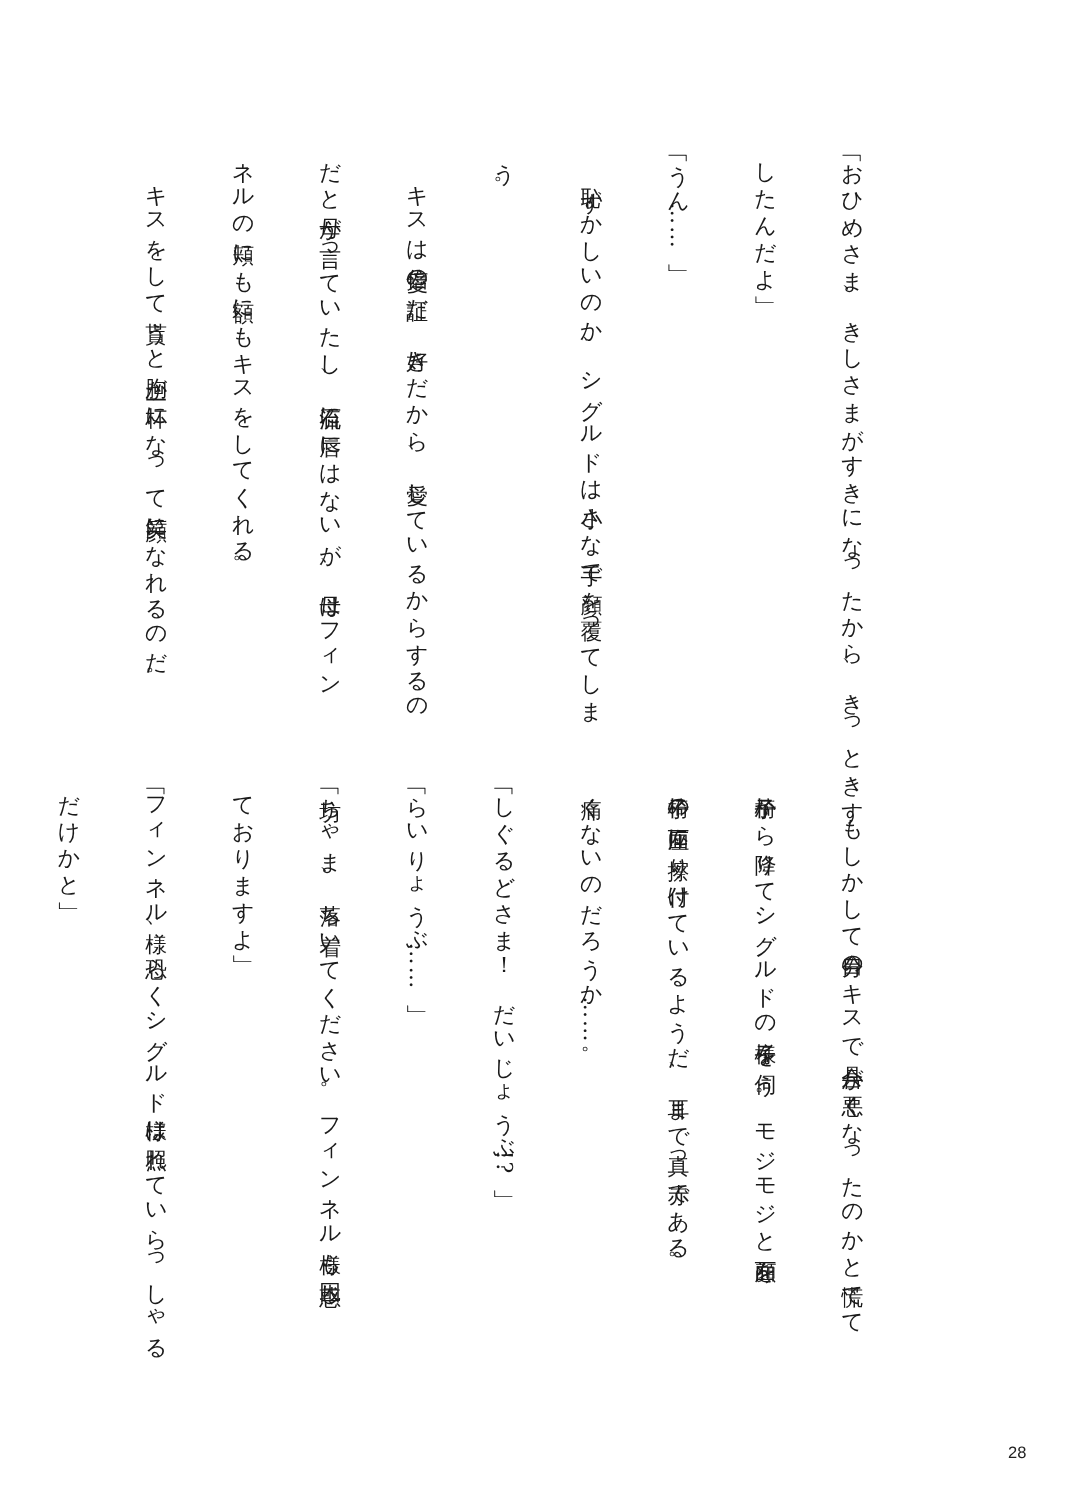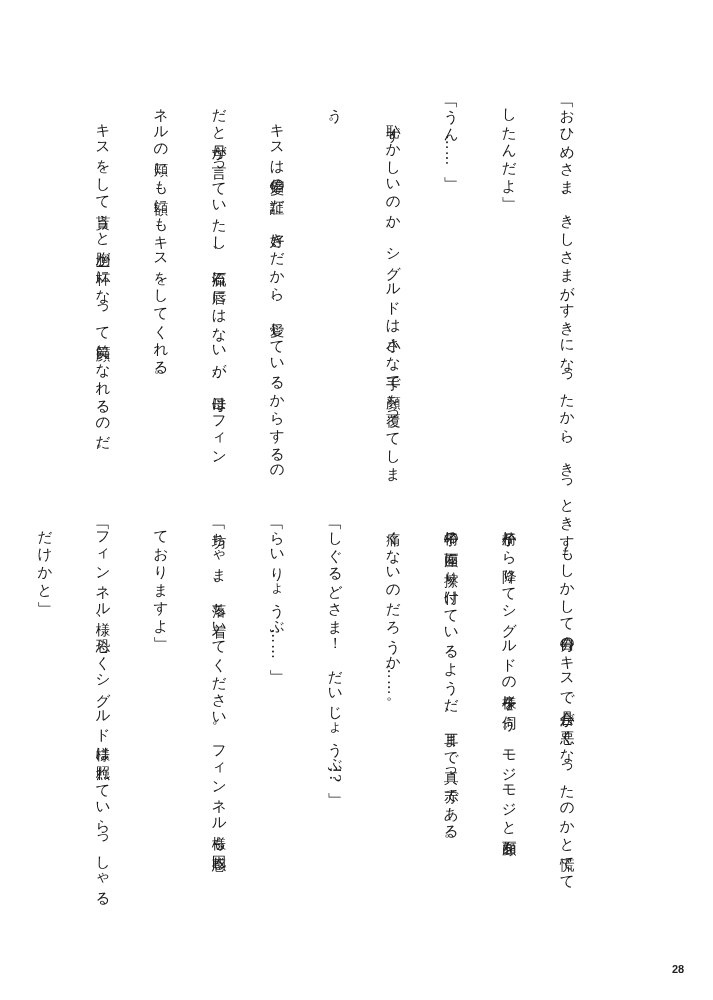--- a/index.html
+++ b/index.html
@@ -44,21 +44,21 @@
       width: 520px;
     }
     .line {
       display: block;
     }
     .page-number {
       position: absolute;
       left: 672px;
       top: 963px;
       font-family: "Liberation Sans", "DejaVu Sans", sans-serif;
-      font-weight: bold;
+      font-weight: normal;
       font-size: 11px;
       color: #222;
     }
   </style>
 </head>
 <body>
 
 <div class="page">
 
   <div class="block block-top">

